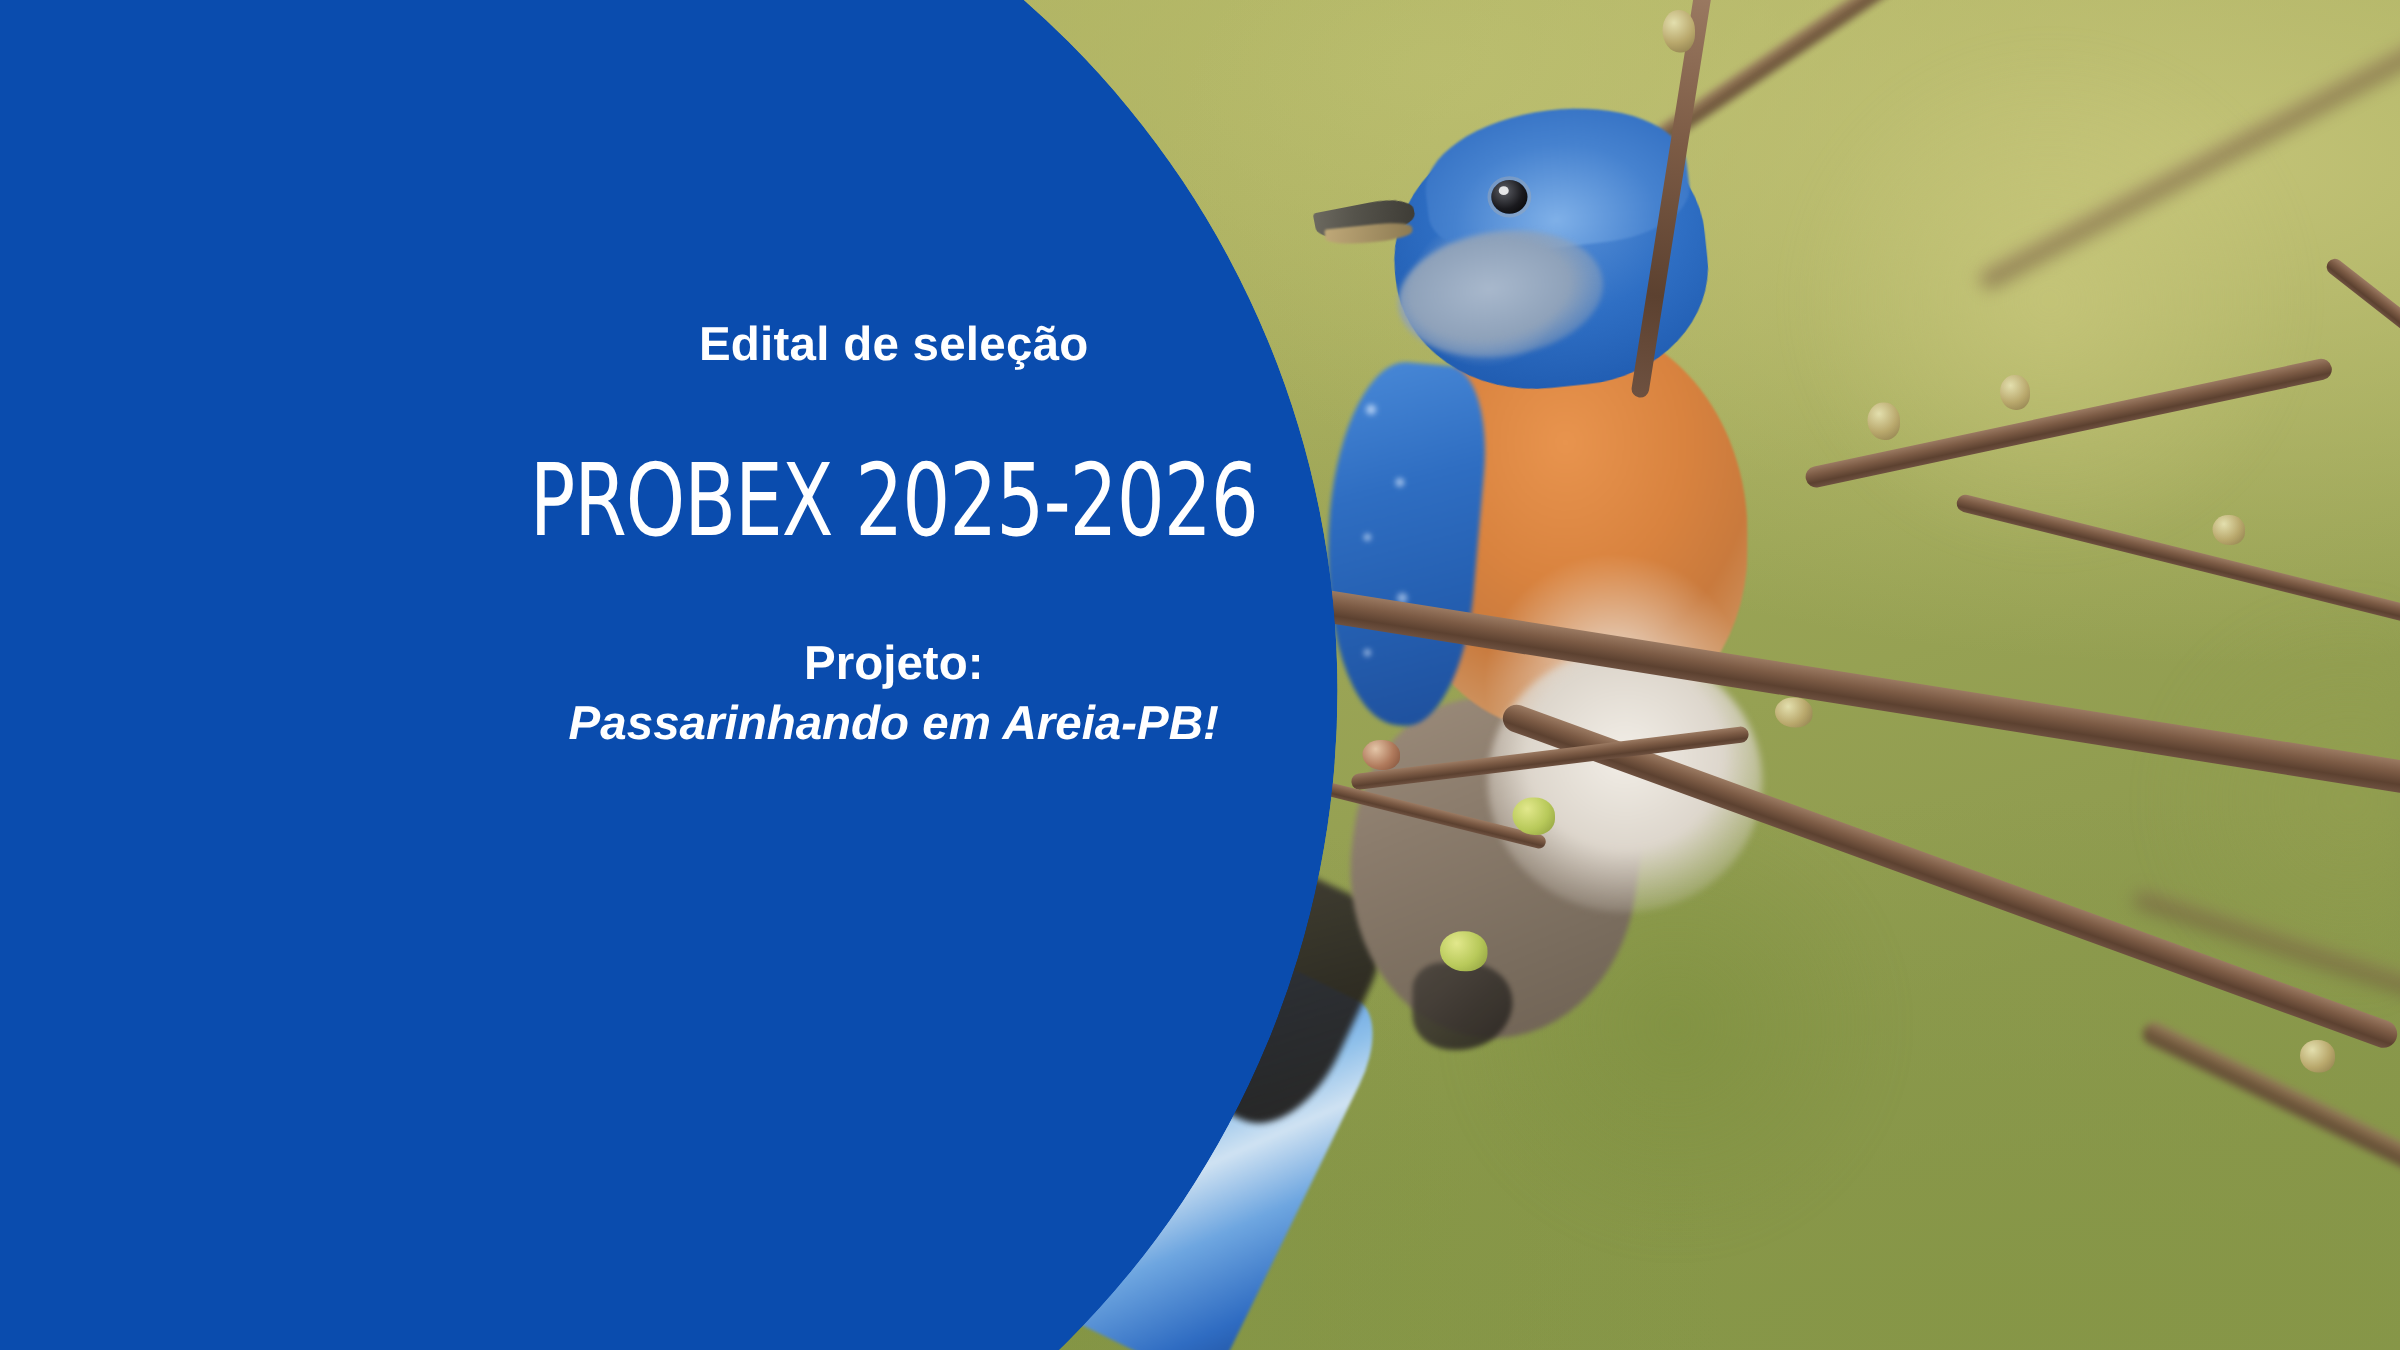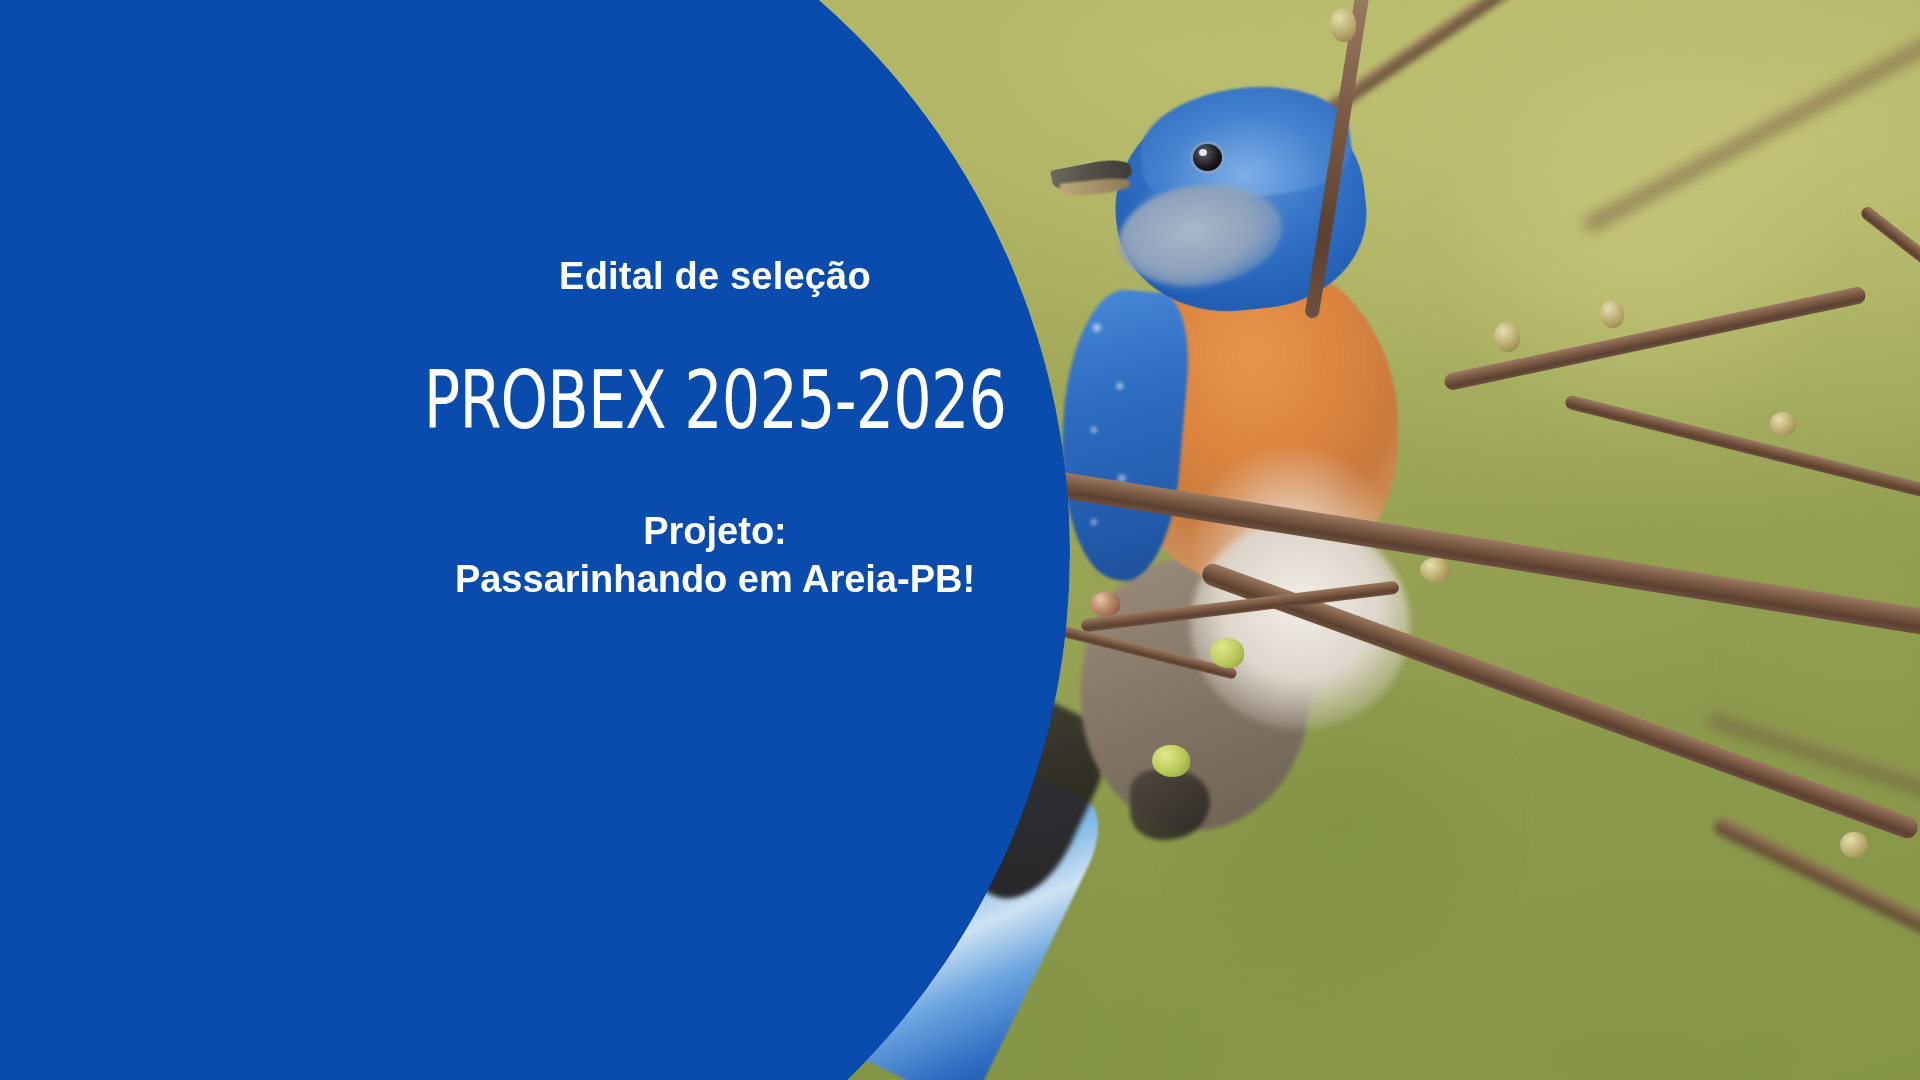--- a/index.html
+++ b/index.html
@@ -217,21 +217,21 @@
     font-family:"DejaVu Sans Condensed","Liberation Sans Narrow","Liberation Sans", sans-serif;
     transform:scaleX(.84);
     white-space:nowrap;
   }
   .sub {
     margin-top:66px;
     font-size:38px;
     font-weight:bold;
     line-height:1.28;
   }
-  .sub .l2 { display:block; white-space:nowrap; }
+  .sub .l2 { display:block; white-space:nowrap;font-style:italic; }
 </style>
 </head>
 <body>
 
 <div class="banner">
 
   <div class="photo"></div>
   <div class="photo-soft"></div>
 
   <div class="branch soft" style="left:1560px; top:120px; width:420px; height:16px; transform:rotate(-28deg);"></div>

